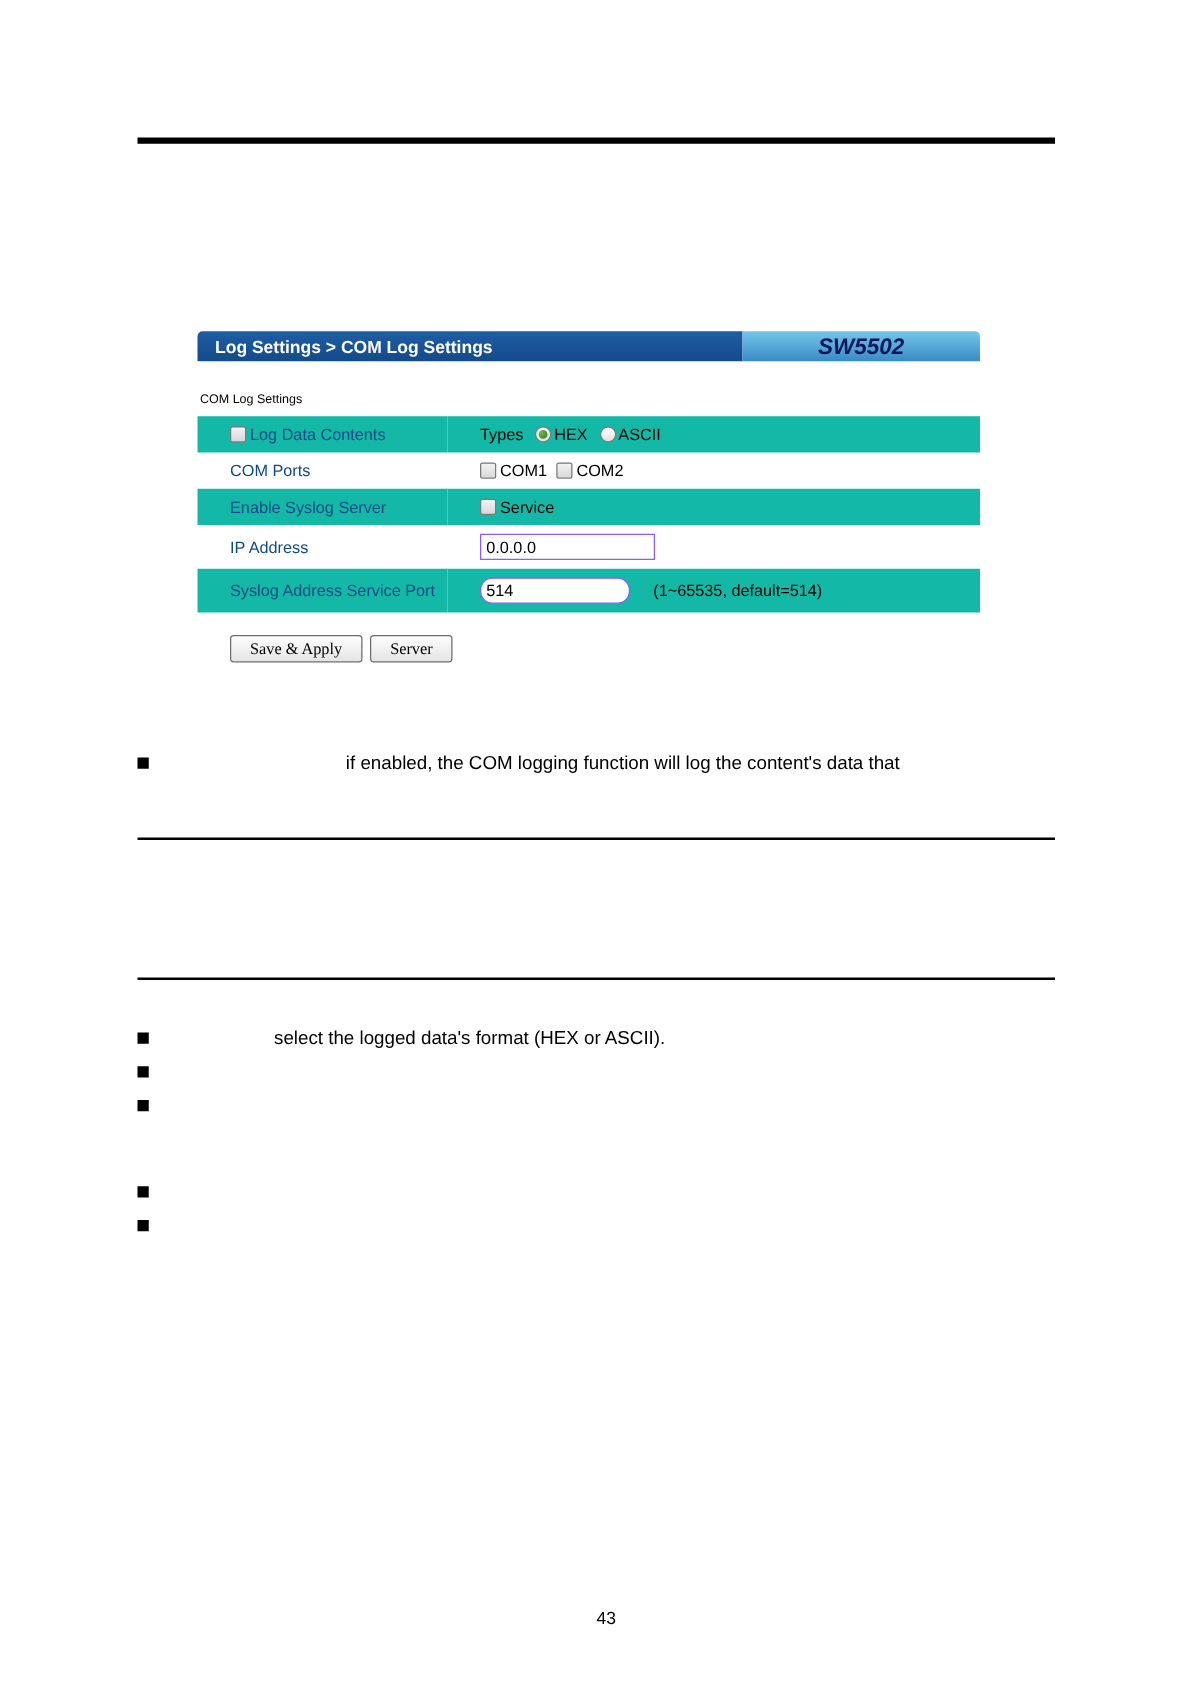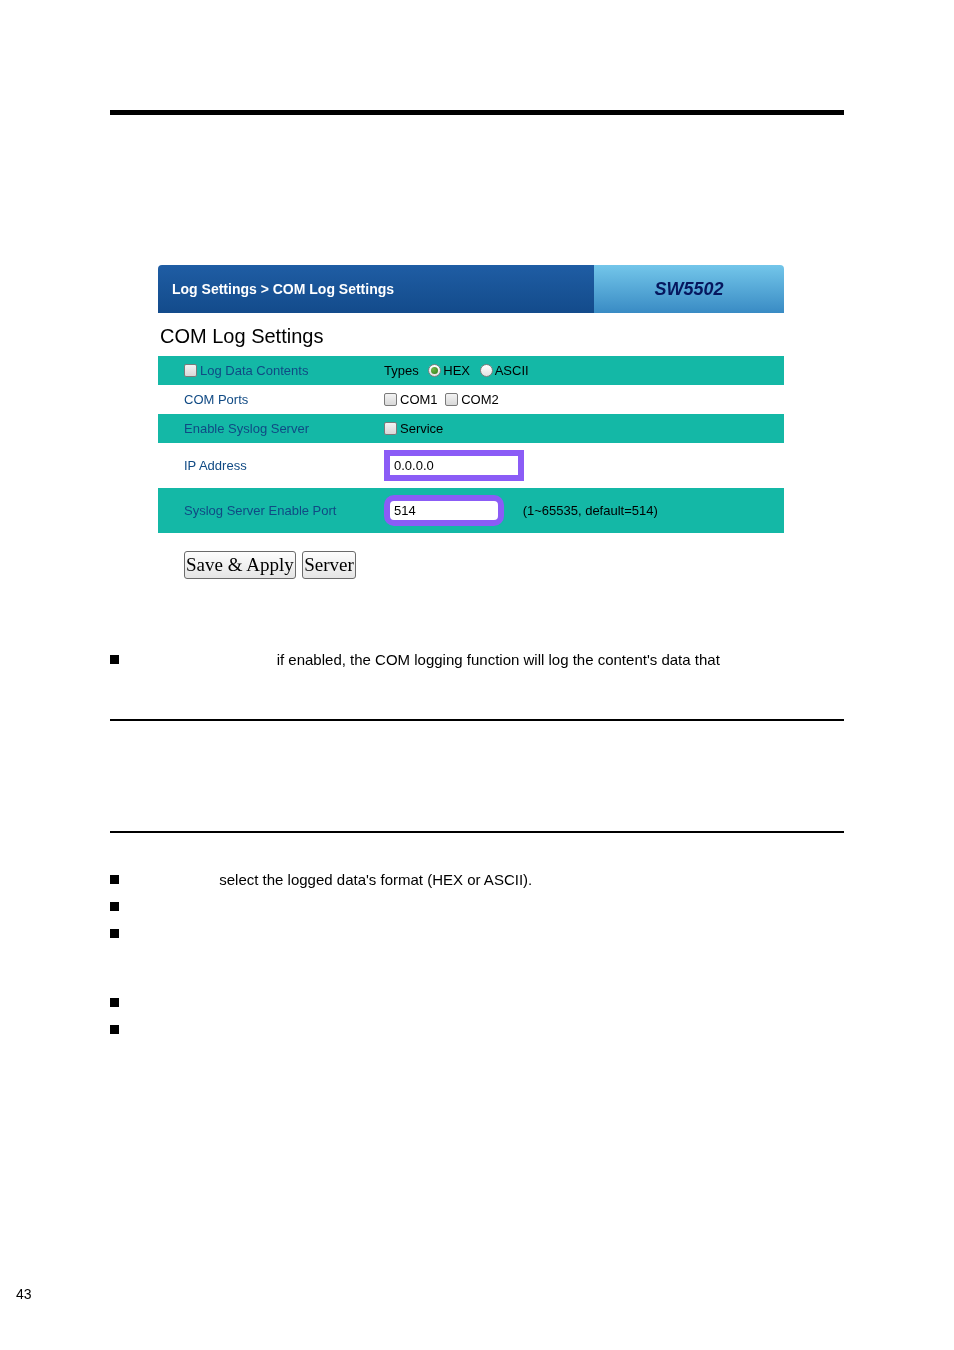--- a/index.html
+++ b/index.html
@@ -2,21 +2,21 @@
 <html><head>
 <meta charset="utf-8">
 <style>
   * { box-sizing: border-box; margin: 0; padding: 0; }
   html, body { width: 954px; height: 1350px; background: #fff; font-family: Arial, Helvetica, sans-serif; color: #000; }
   .page { width: 954px; height: 1350px; padding: 110px 110px 60px 110px; position: relative; }
   .black-rule { height: 5px; background: #000; margin-bottom: 150px; }
   .screenshot-wrap { margin-left: 48px; margin-right: 60px; }
 
   
-  .hdr-band { height: 48px; display: flex; align-items: stretch; }
+  .hdr-band { height: 24px; display: flex; align-items: stretch; }
   .hdr-left {
     flex: 1;
     background: linear-gradient(#1f5da4, #134b8b);
     color: #fff;
     font-weight: bold;
     font-size: 14px;
     display: flex;
     align-items: center;
     padding-left: 14px;
     border-radius: 4px 0 0 0;
@@ -28,21 +28,21 @@
     font-style: italic;
     font-weight: bold;
     font-size: 18px;
     display: flex;
     align-items: center;
     justify-content: center;
     border-radius: 0 4px 0 0;
     text-align: right;
   }
 
-  .section-title { font-size: 20px; color: #000; margin: 12px 0 8px 2px; }
+  .section-title { font-size: 10px; color: #000; margin: 25px 0 8px 2px; }
 
   .tbl { width: 100%; border-collapse: collapse; }
   .tbl td { font-size: 13px; color: #104a84; padding: 7px 8px 7px 26px; vertical-align: middle; }
   .tbl tr.alt td { background: #14b8a6; }
   .tbl td.lbl { width: 200px; white-space: nowrap; }
   .tbl td.val { color: #000; }
 
   .chk {
     display: inline-block;
     width: 13px; height: 13px;
@@ -65,52 +65,52 @@
   .radio.selected::after {
     content: "";
     position: absolute;
     top: 2px; left: 2px; right: 2px; bottom: 2px;
     border-radius: 50%;
     background: radial-gradient(circle at 30% 30%, #6fb84a, #2f7d15);
   }
   .txt-input {
     display: inline-block;
     min-width: 140px;
-    border: 6px solid #8b5cf6;
+    border: 1px solid #8b5cf6;
     background: #fff;
     font-size: 13px;
     font-family: inherit;
     padding: 2px 4px;
     color: #000;
   }
   .hint { color: #000; font-size: 13px; margin-left: 15px; }
 
   .btn-row { margin: 18px 0 0 26px; }
   .btn {
     display: inline-block;
     border: 1px solid #6b6b6b;
     background: linear-gradient(#fdfdfd,#e5e5e5);
     font-family: "Times New Roman", serif;
-    font-size: 19px;
-    padding: 2px 1px;
+    font-size: 13px;
+    padding: 2px 15px;
     margin-right: 2px;
     border-radius: 3px;
     color: #000;
   }
 
   
   .body-area { margin-top: 70px; font-size: 15px; line-height: 1.4; }
   .bullet-row { display: flex; margin-bottom: 6px; }
   .bullet-sq { width: 9px; height: 9px; background: #000; margin: 6px 16px 0 0; flex: 0 0 auto; }
   .bullet-text { flex: 1; }
   .bold { font-weight: bold; }
 
   .rule-thin { height: 2px; background: #000; margin: 32px 0; }
 
-  .page-num { position: absolute; bottom: 48px; left: 0; width: 100%; font-size: 14px; padding-left: 16px; }
+  .page-num { position: absolute; bottom: 48px; left: 0; width: 100%; text-align: center; font-size: 14px; padding-left: 16px; }
 
   
   .ghost { color: #fff; }
 </style>
 </head>
 <body>
 
 <div class="page">
   <div class="black-rule"></div>
 
@@ -147,21 +147,21 @@
           <span class="chk"></span><span>Service</span>
         </td>
       </tr>
       <tr>
         <td class="lbl">IP Address</td>
         <td class="val">
           <span class="txt-input">0.0.0.0</span>
         </td>
       </tr>
       <tr class="alt">
-        <td class="lbl" style="padding-top:8px;padding-bottom:8px;">Syslog Server Enable Port</td>
+        <td class="lbl" style="padding-top:8px;padding-bottom:8px;">Syslog Address Service Port</td>
         <td class="val">
           <span class="txt-input" style="min-width:120px;border-radius:10px;">514</span>
           <span class="hint">(1~65535, default=514)</span>
         </td>
       </tr>
     </tbody>
       </table>
 
     <div class="btn-row">
       <span class="btn">Save &amp; Apply</span>

